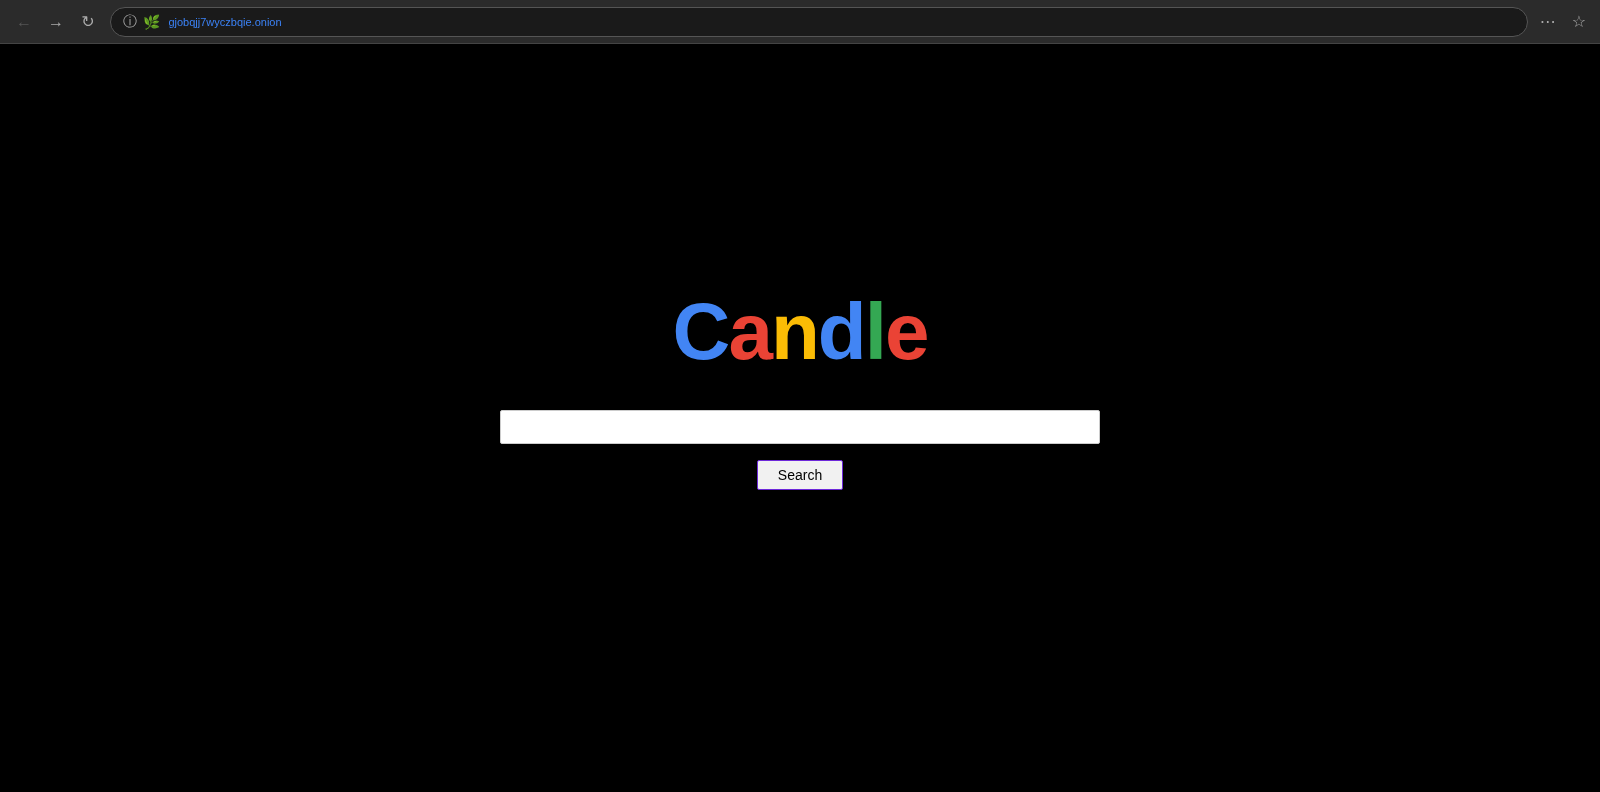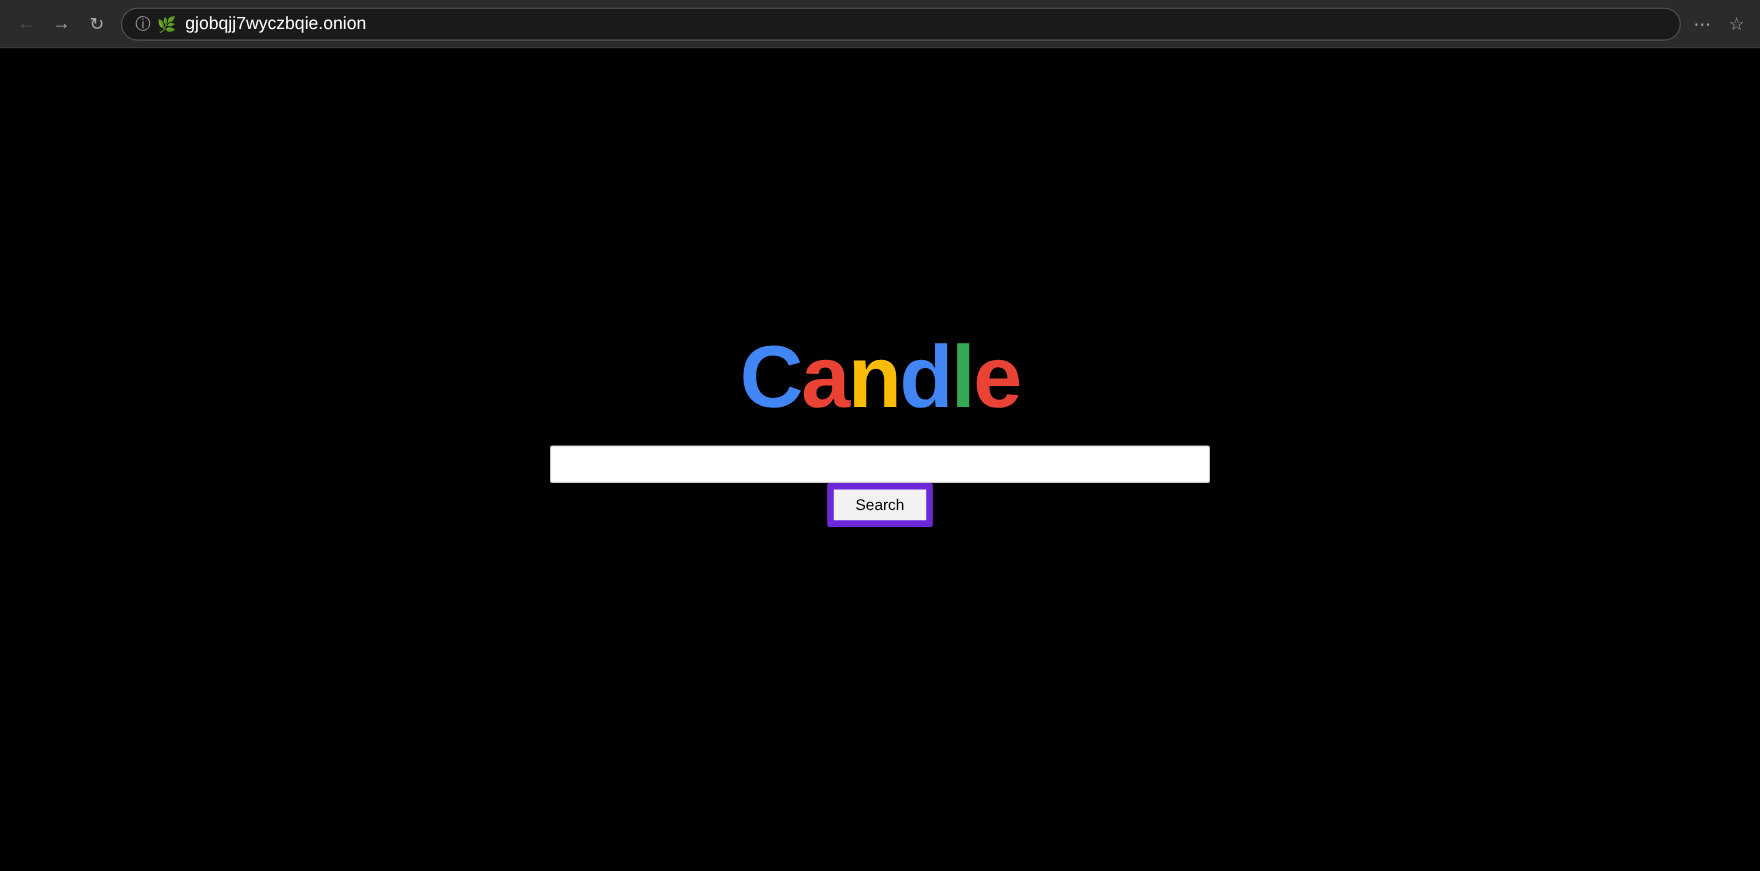--- a/index.html
+++ b/index.html
@@ -78,22 +78,22 @@
 
     .onion-icon {
       color: #4caf50;
       font-size: 14px;
     }
 
     .address-bar-input {
       flex: 1;
       background: none;
       border: none;
-      color: #ffffff;
-      font-size: 16px;
+      color: #3b82f6;
+      font-size: 11px;
       outline: none;
     }
 
     .browser-actions {
       display: flex;
       align-items: center;
       gap: 8px;
       color: #aaa;
       font-size: 18px;
     }
@@ -114,21 +114,21 @@
       background: #000;
       display: flex;
       align-items: center;
       justify-content: center;
     }
 
     .search-container {
       display: flex;
       flex-direction: column;
       align-items: center;
-      gap: 0;
+      gap: 16px;
       margin-top: -60px;
     }
 
     .logo {
       font-size: 80px;
       font-family: Arial, sans-serif;
       font-weight: bold;
       margin-bottom: 16px;
       letter-spacing: -2px;
     }
@@ -154,21 +154,21 @@
     .search-hint {
       color: #888;
       font-size: 13px;
       margin-top: 8px;
       margin-bottom: 10px;
     }
 
     .search-button {
       padding: 6px 20px;
       background: #f1f1f1;
-      border: 6px solid #6d28d9;
+      border: 1px solid #6d28d9;
       border-radius: 2px;
       font-size: 14px;
       cursor: pointer;
       color: #000;
     }
   </style>
 </head>
 <body>
 
 <div class="browser-chrome">

